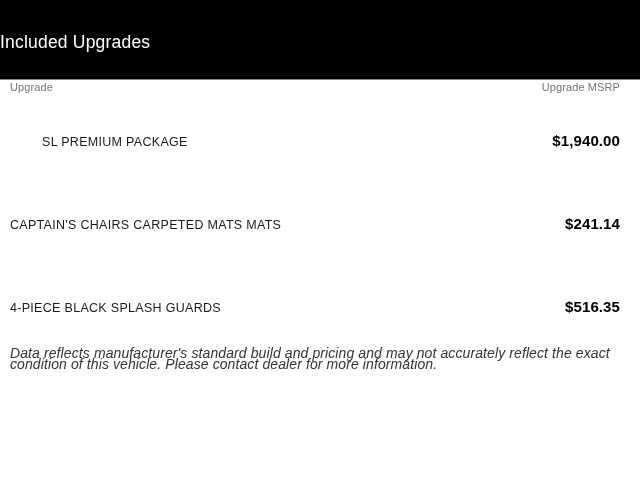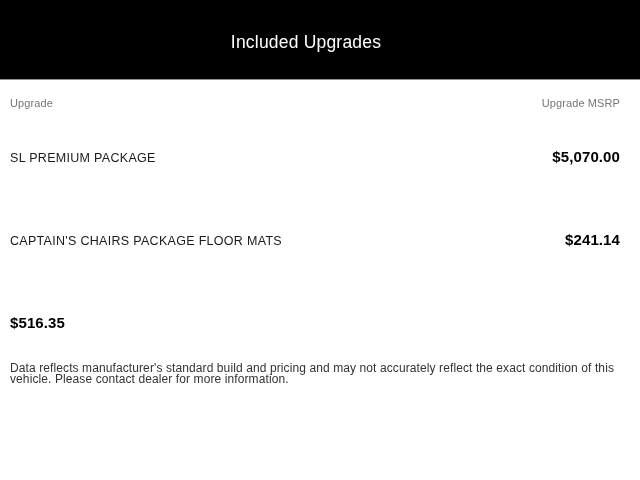--- a/index.html
+++ b/index.html
@@ -15,68 +15,68 @@
     height: 480px;
     background: #ffffff;
     overflow: hidden;
   }
   .banner {
     height: 80px;
     background: #000000;
     border-bottom: 1px solid #8e8e8e;
     display: flex;
     align-items: center;
-    justify-content: center;
+    justify-content: flex-start;
     padding-right: 28px;
     box-sizing: border-box;
   }
   .banner-title {
     color: #ffffff;
     font-size: 17.5px;
     font-weight: 400;
     letter-spacing: 0.2px;
     line-height: 1;
     padding-top: 6px;
   }
   .content {
     padding: 0 20px 0 10px;
   }
   .colheads {
     display: flex;
     justify-content: space-between;
     align-items: baseline;
-    margin-top: 16px;
     font-size: 11px;
     line-height: 14px;
     color: #757575;
     letter-spacing: 0.1px;
   }
   .trow {
     display: flex;
     justify-content: space-between;
     align-items: baseline;
     line-height: 18px;
   }
-  .trow.first { margin-top: 38px; }
+  .trow.first { margin-top: 38px; margin-left: 32px; }
   .trow.next  { margin-top: 64px; }
   .upgrade-name {
     font-size: 12.5px;
     color: #1a1a1a;
     letter-spacing: 0.3px;
   }
   .upgrade-price {
     font-size: 15px;
     font-weight: 700;
     color: #000000;
     letter-spacing: 0.1px;
   }
   .disclaimer {
     margin-top: 31px;
-    font-size: 12px;
+    font-size: 14px;
     line-height: 11px;
+    font-style: italic;
     color: #333333;
     letter-spacing: 0.1px;
   }
 </style>
 </head>
 <body>
 
 <div class="screen">
 
   <div class="banner">
@@ -85,29 +85,30 @@
 
   <div class="content">
 
     <div class="colheads">
       <span>Upgrade</span>
       <span>Upgrade MSRP</span>
     </div>
 
     <div class="trow first">
       <span class="upgrade-name">SL PREMIUM PACKAGE</span>
-      <span class="upgrade-price">$5,070.00</span>
+      <span class="upgrade-price">$1,940.00</span>
     </div>
 
 
     <div class="trow next">
-      <span class="upgrade-name">CAPTAIN'S CHAIRS PACKAGE FLOOR MATS</span>
+      <span class="upgrade-name">CAPTAIN'S CHAIRS CARPETED MATS MATS</span>
       <span class="upgrade-price">$241.14</span>
     </div>
 
     <div class="trow next">
+      <span class="upgrade-name">4-PIECE BLACK SPLASH GUARDS</span>
       <span class="upgrade-price">$516.35</span>
     </div>
 
     <div class="disclaimer">Data reflects manufacturer's standard build and pricing and may not accurately reflect the exact condition of this vehicle. Please contact dealer for more information.</div>
 
   </div>
 </div>
 
 </body></html>

